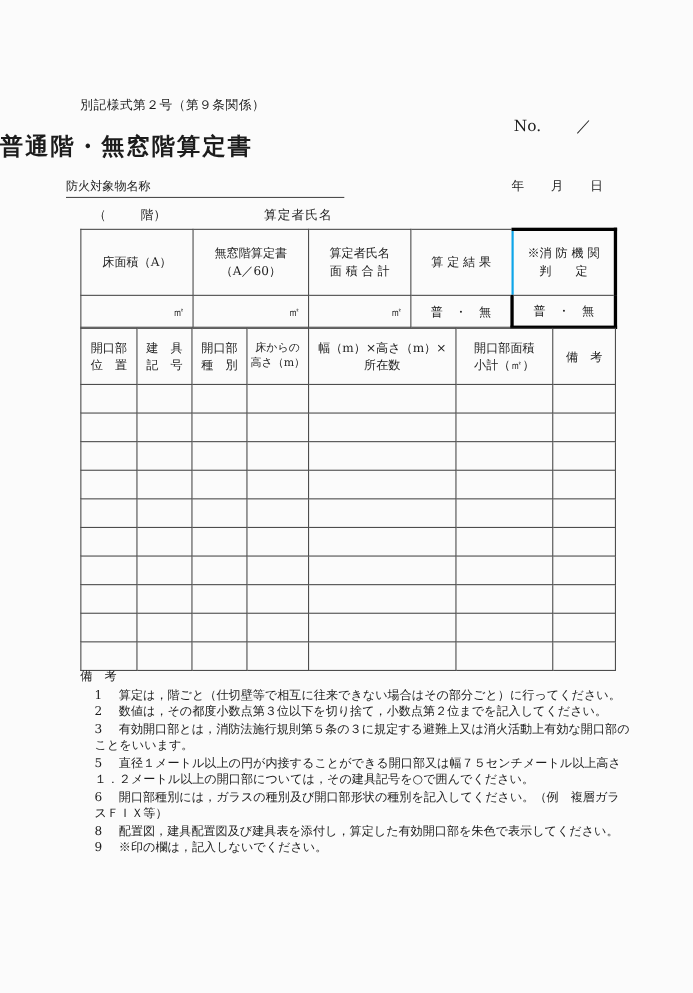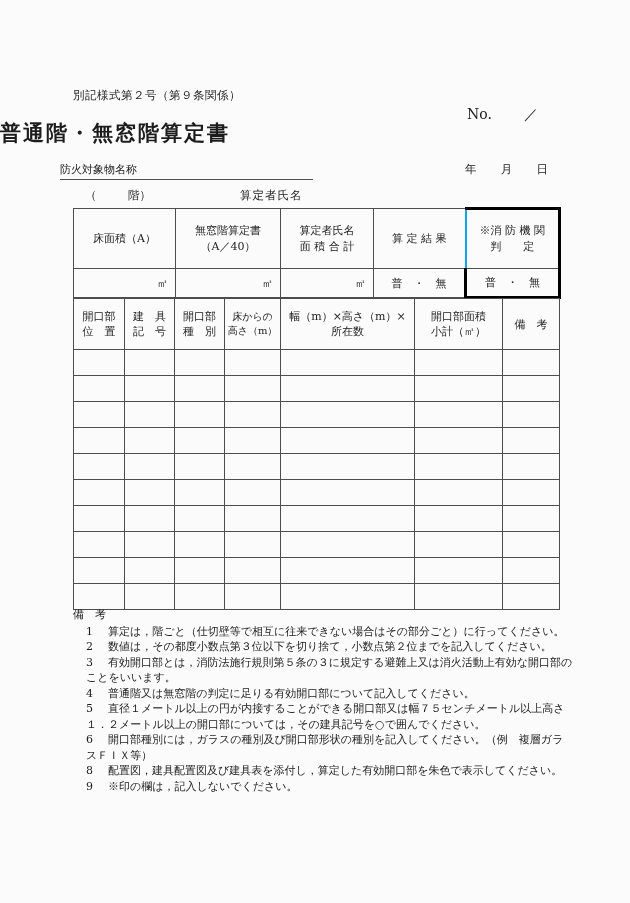--- a/index.html
+++ b/index.html
@@ -86,21 +86,21 @@
         <col style="width:92px">
           <col style="width:94px">
       </colgroup>
       <tbody>
           <tr class="sum-head">
         <th>
               <div>床面積（A）</div>
             </th>
         <th>
               <div>無窓階算定書</div>
-              <div>（A／40）</div>
+              <div>（A／60）</div>
             </th>
         <th>
               <div>算定者氏名</div>
               <div>面 積 合 計</div>
             </th>
         <th>
               <div>算 定 結 果</div>
             </th>
         <th class="judge">
               <div>※消 防 機 関</div>
@@ -252,20 +252,19 @@
       </tbody>
     </table>
 
   </div>
 
   <div class="notes">
     <p class="notes-heading">備　考</p>
     <p class="note"><span class="num">1</span><span>算定は，階ごと（仕切壁等で相互に往来できない場合はその部分ごと）に行ってください。</span></p>
     <p class="note"><span class="num">2</span><span>数値は，その都度小数点第３位以下を切り捨て，小数点第２位までを記入してください。</span></p>
     <p class="note"><span class="num">3</span><span>有効開口部とは，消防法施行規則第５条の３に規定する避難上又は消火活動上有効な開口部のことをいいます。</span></p>
-    <p class="note"><span class="num">4</span><span>普通階又は無窓階の判定に足りる有効開口部について記入してください。</span></p>
     <p class="note"><span class="num">5</span><span>直径１メートル以上の円が内接することができる開口部又は幅７５センチメートル以上高さ１．２メートル以上の開口部については，その建具記号を○で囲んでください。</span></p>
     <p class="note"><span class="num">6</span><span>開口部種別には，ガラスの種別及び開口部形状の種別を記入してください。（例　複層ガラスＦＩＸ等）</span></p>
     <p class="note"><span class="num">8</span><span>配置図，建具配置図及び建具表を添付し，算定した有効開口部を朱色で表示してください。</span></p>
     <p class="note"><span class="num">9</span><span>※印の欄は，記入しないでください。</span></p>
   </div>
 
 </div>
 
 </body></html>

